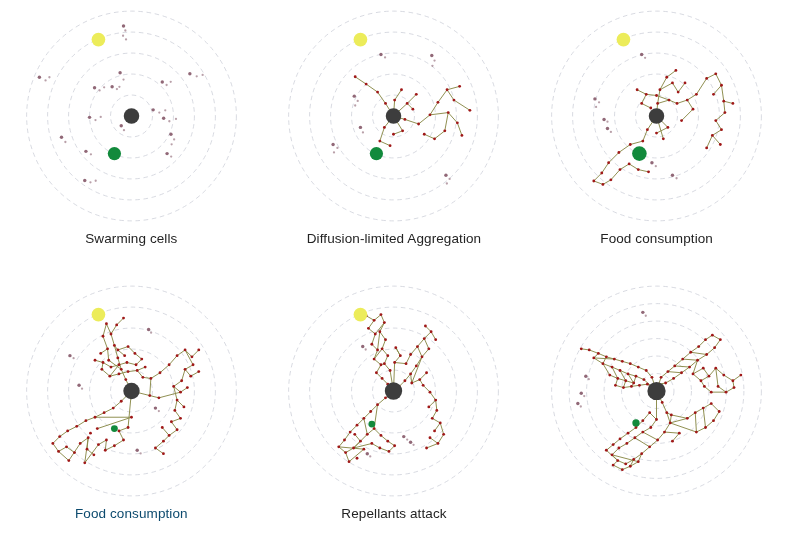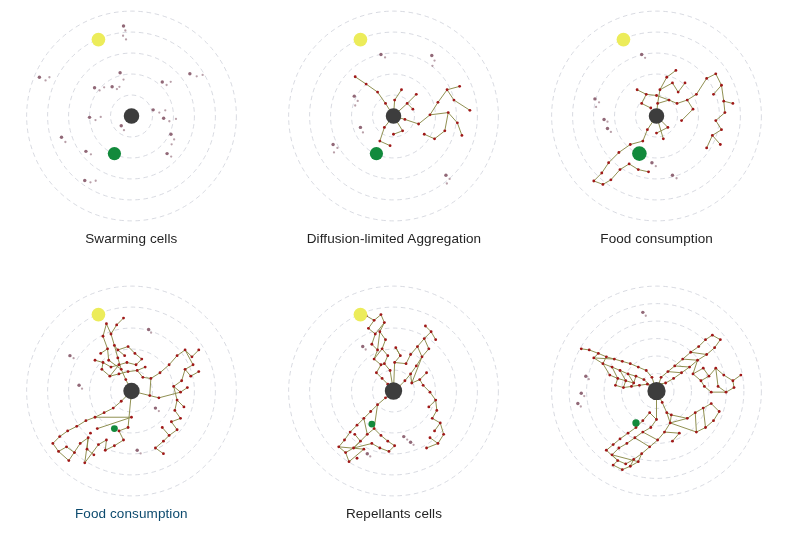--- a/index.html
+++ b/index.html
@@ -720,21 +720,21 @@
             <circle cx="57.5" cy="72.5" r="0.75" opacity="0.95"></circle>
             <circle cx="58.8" cy="73.6" r="0.5" opacity="0.6"></circle>
             <circle cx="38.5" cy="77.5" r="0.75" opacity="0.95"></circle>
             <circle cx="39.8" cy="78.7" r="0.5" opacity="0.6"></circle>
           </g>
           <circle cx="35.5" cy="16.5" r="3" fill="#ecec5a"></circle>
           <circle cx="40.5" cy="64.5" r="1.5" fill="#128a3c"></circle>
           <circle cx="50" cy="50" r="3.8" fill="#3d3d3d"></circle>
         </svg>
       </div>
-      <div class="caption" style="color: rgb(35, 35, 35);">Repellants cells</div>
+      <div class="caption" style="color: rgb(35, 35, 35);">Repellants attack</div>
     </div>
     <div class="panel">
       <div class="plot">
         <svg viewBox="0 0 100 100" preserveAspectRatio="xMidYMid meet">
           <g>
             <circle cx="50" cy="50" r="7.666666666666667" fill="none" stroke="#c9ccd6" stroke-width="0.32" stroke-dasharray="2.0 1.6"></circle>
             <circle cx="50" cy="50" r="15.333333333333334" fill="none" stroke="#c9ccd6" stroke-width="0.32" stroke-dasharray="2.0 1.6"></circle>
             <circle cx="50" cy="50" r="23" fill="none" stroke="#c9ccd6" stroke-width="0.32" stroke-dasharray="2.0 1.6"></circle>
             <circle cx="50" cy="50" r="30.666666666666668" fill="none" stroke="#c9ccd6" stroke-width="0.32" stroke-dasharray="2.0 1.6"></circle>
             <circle cx="50" cy="50" r="38.333333333333336" fill="none" stroke="#c9ccd6" stroke-width="0.32" stroke-dasharray="2.0 1.6"></circle>

